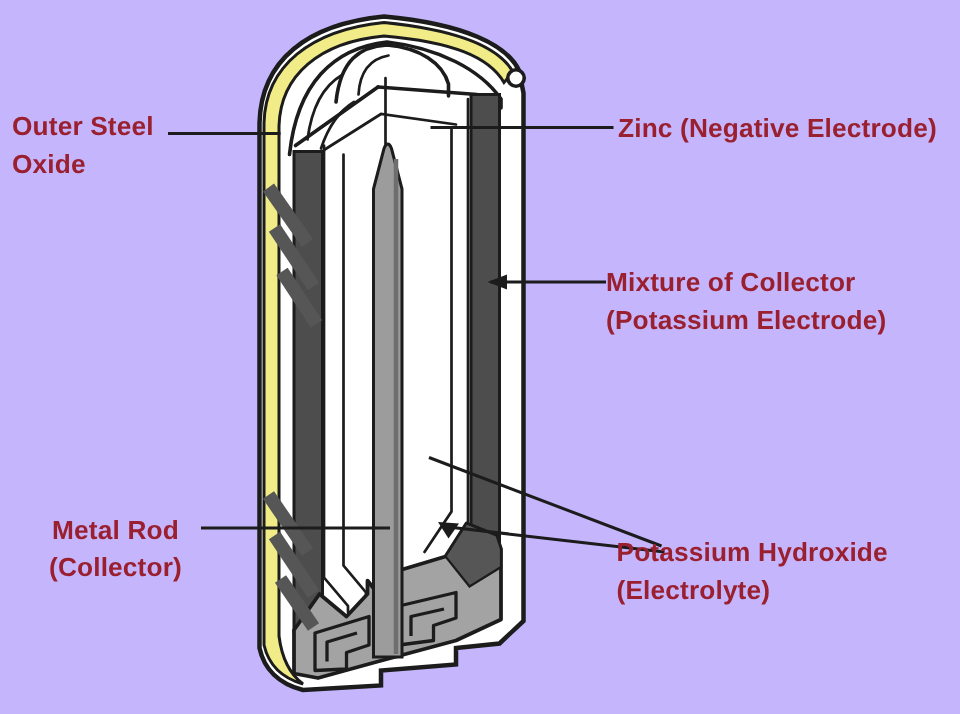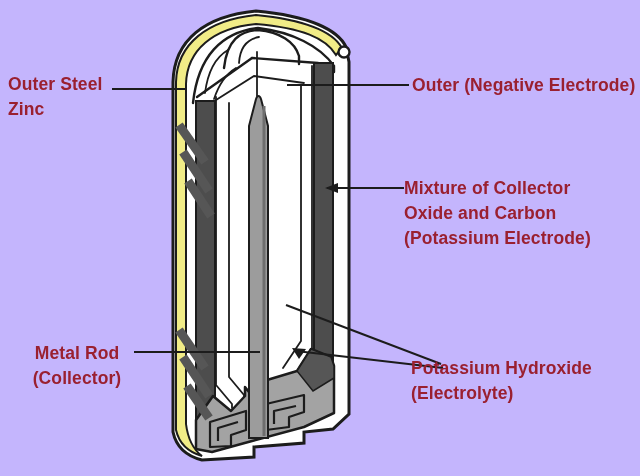--- a/index.html
+++ b/index.html
@@ -97,30 +97,29 @@
     <path class="leader" d="M 327 188 L 404 188"></path>
     <polygon class="arrowhead" points="325,188 338,183 338,193"></polygon>
     <path class="leader" d="M 134 352 L 260 352"></path>
     <path class="leader" d="M 286 305 L 441 364"></path>
     <path class="leader" d="M 296 351 L 443 368"></path>
     <polygon class="arrowhead" points="292,348 306,349 299,359"></polygon>
   </svg>
 
   <div class="label" style="left:8px;top:72px;">
     <span class="ln">Outer Steel</span>
-    <span class="ln">Zinc</span>
+    <span class="ln">Oxide</span>
   </div>
 
   <div class="label" style="left:412px;top:73px;">
-    <span class="ln">Outer (Negative Electrode)</span>
+    <span class="ln">Zinc (Negative Electrode)</span>
   </div>
 
   <div class="label" style="left:404px;top:176px;">
     <span class="ln">Mixture of Collector</span>
-    <span class="ln">Oxide and Carbon</span>
     <span class="ln">(Potassium Electrode)</span>
   </div>
 
   <div class="label" style="left:411px;top:356px;">
     <span class="ln">Potassium Hydroxide</span>
     <span class="ln">(Electrolyte)</span>
   </div>
 
   <div class="label" style="left:18px;top:341px;width:118px;text-align:center;">
     <span class="ln">Metal Rod</span>

